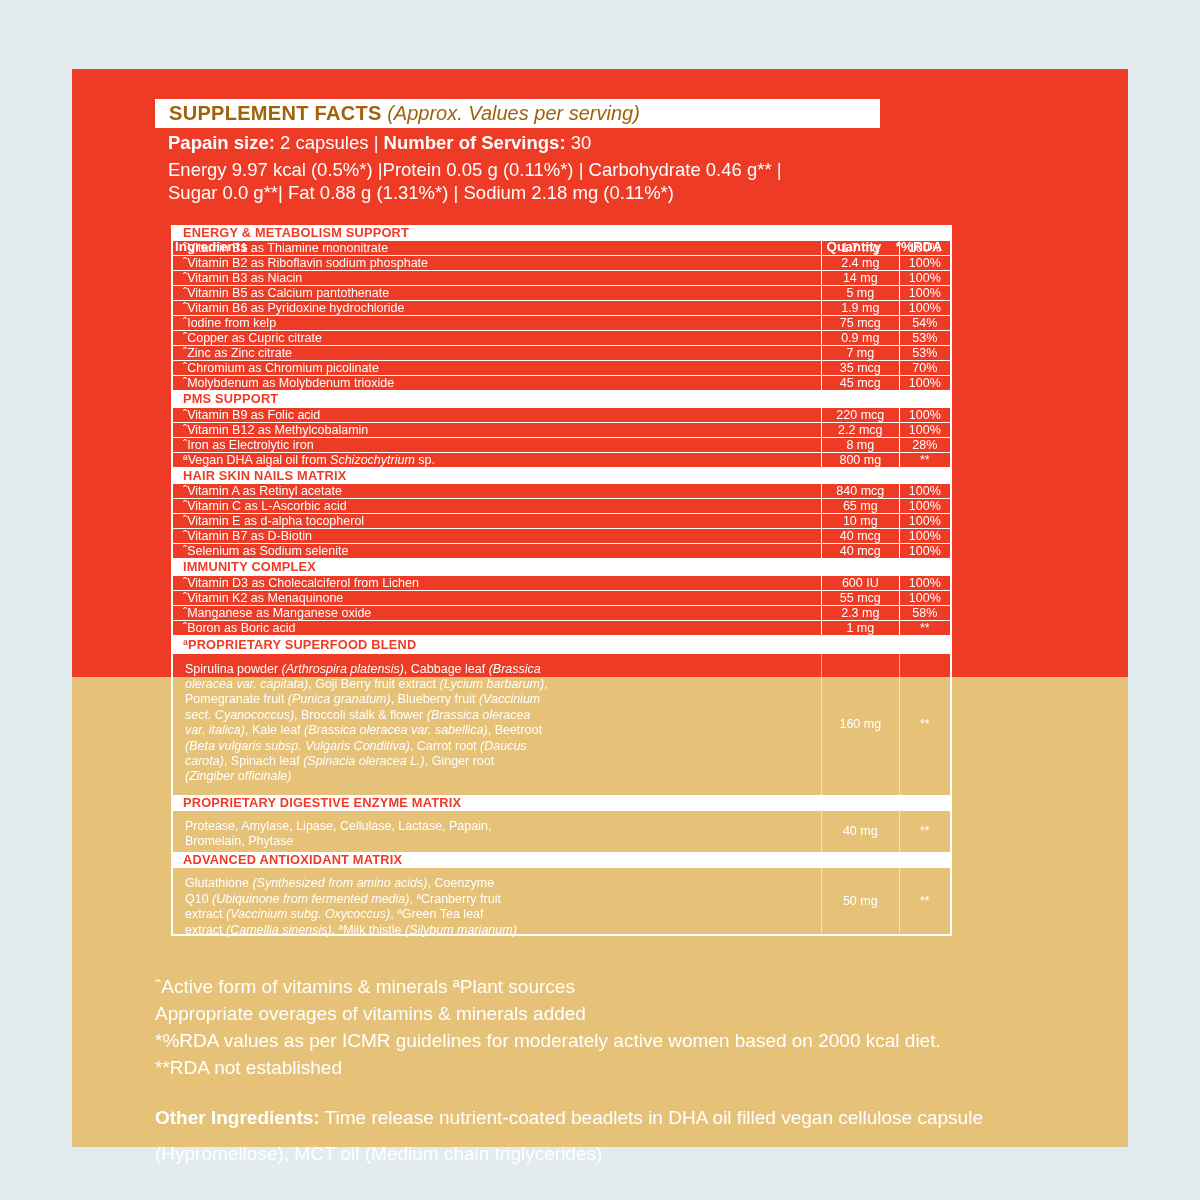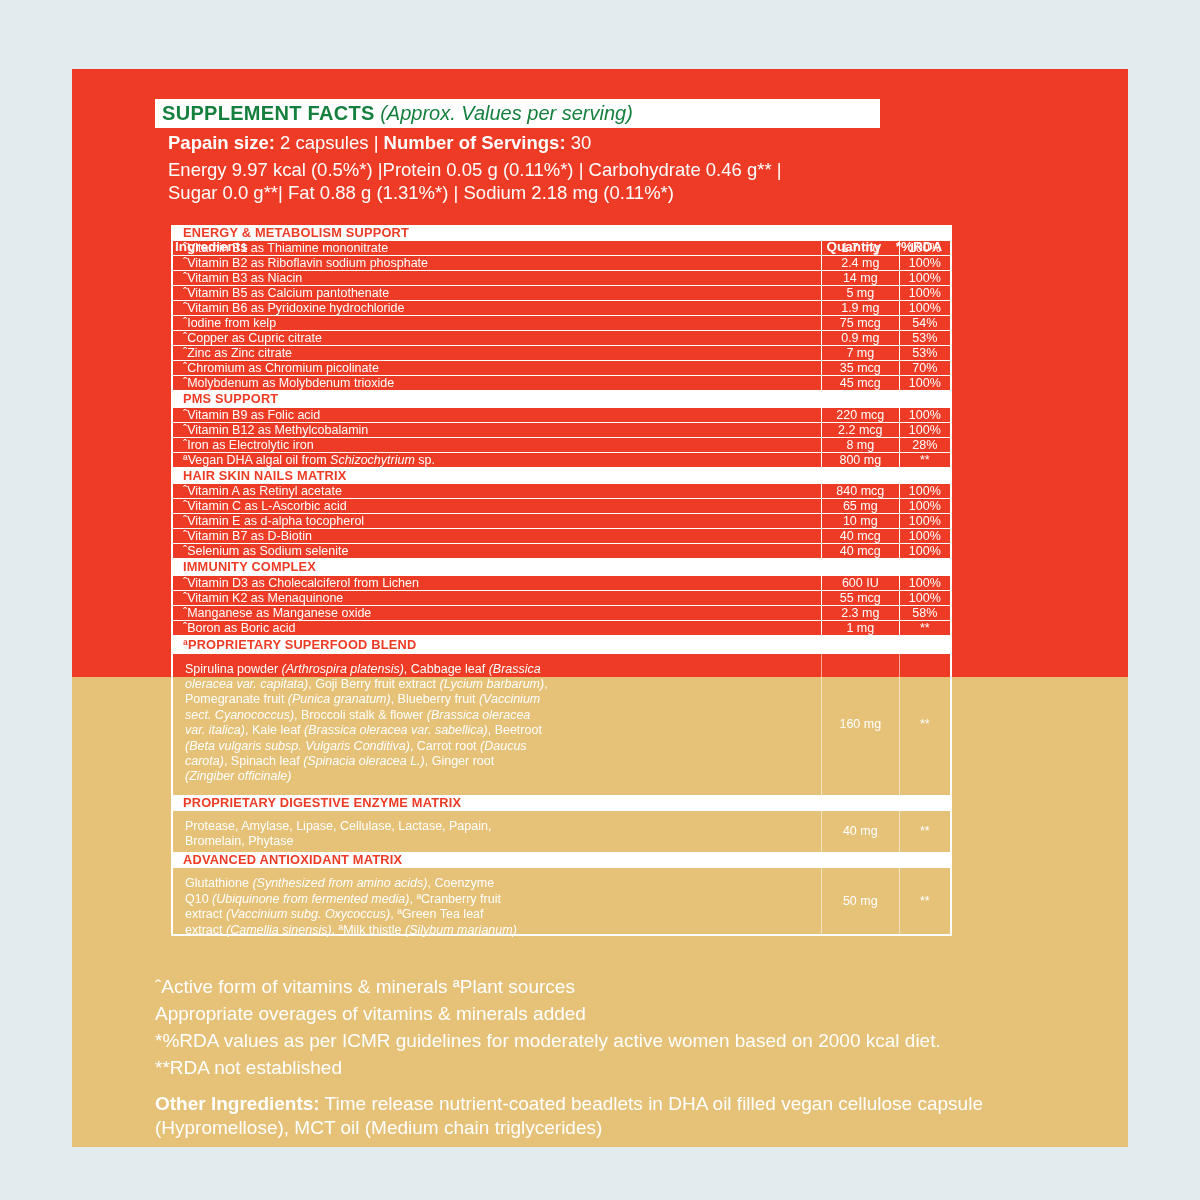--- a/index.html
+++ b/index.html
@@ -4,21 +4,21 @@
 <style>
   * { margin:0; padding:0; box-sizing:border-box; }
   html,body { width:1200px; height:1200px; background:#E2EBED; font-family:"Liberation Sans", sans-serif; }
   .panel {
     position:absolute; left:72px; top:69px; width:1056px; height:1078px;
     background:linear-gradient(to bottom, #EE3B25 0px, #EE3B25 608px, #E5C278 608px, #E5C278 100%);
     color:#fff;
   }
   .title-bar {
     position:absolute; left:83px; top:30px; width:725px; height:29px;
-    background:#fff; color:#15803d; font-size:20px; line-height:29px; padding-left:7px;
+    background:#fff; color:#a16207; font-size:20px; line-height:29px; padding-left:14px;
     white-space:nowrap;
   }
   .title-main { font-weight:bold; letter-spacing:0.3px; }
   .title-sub { font-style:italic; }
   .serving { position:absolute; left:96px; top:63px; font-size:18.5px; }
   .serving b { font-weight:bold; }
   .macros { position:absolute; left:96px; top:89px; font-size:18.5px; line-height:23px; white-space:pre-line; }
   .col-head { position:absolute; left:92px; top:138px; width:781px; display:flex; font-size:13.5px; font-weight:bold;margin-top:32px; }
   .col-head .h-name { width:651px; padding-left:11px; }
   .col-head .h-qty  { width:78px; text-align:center; }
@@ -45,21 +45,21 @@
     font-size:12.5px; line-height:15.4px; white-space:pre-line;
   }
   .blend-row .bq { width:78px; display:flex; align-items:center; justify-content:center; font-size:12.5px; border-right:1.5px solid rgba(255,255,255,0.55); }
   .blend-row .br { width:50.5px; display:flex; align-items:center; justify-content:center; font-size:12.5px; }
   .h-sf { height:141px; }
   .h-en { height:41px; }
   .h-ax { height:66px; }
   .it { font-style:italic; }
   .footnotes { position:absolute; left:83px; top:905px; width:952px; font-size:19px; }
   .footnotes > div { line-height:26px; margin-bottom:1px; }
-  .footnotes .other { line-height:24px; white-space:pre-line; margin-top:11px; }
+  .footnotes .other { line-height:36px; white-space:pre-line; margin-top:19px; }
   .footnotes b { font-weight:bold; }
 </style>
 </head>
 <body>
 
 <div class="panel">
 
   <div class="title-bar">
     <span class="title-main">SUPPLEMENT FACTS</span><span class="title-sub"> (Approx. Values per serving)</span>
   </div>

